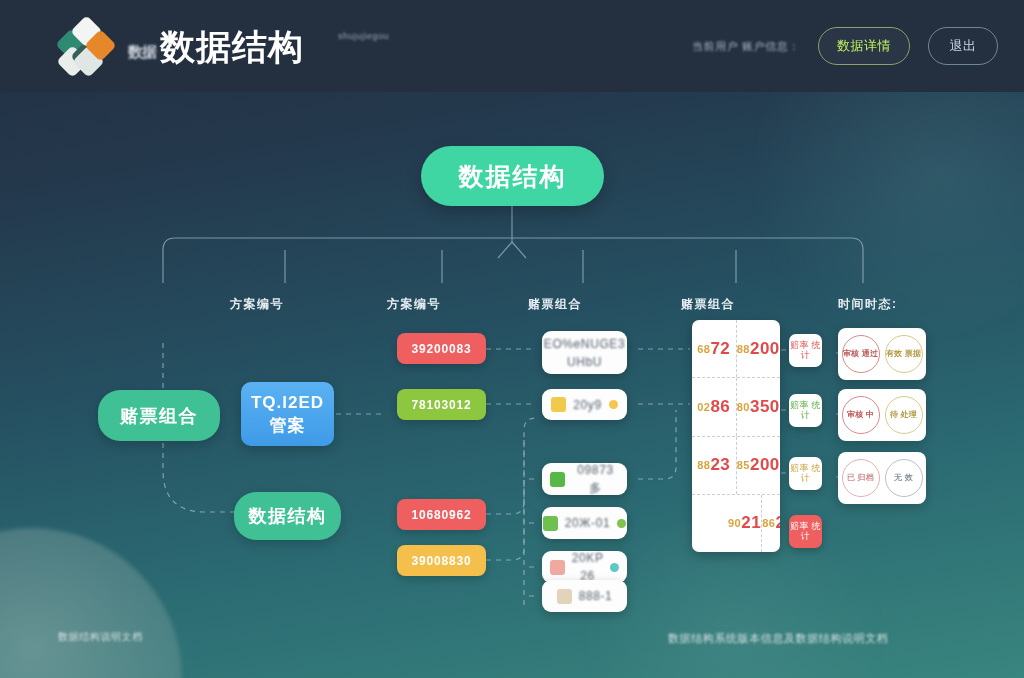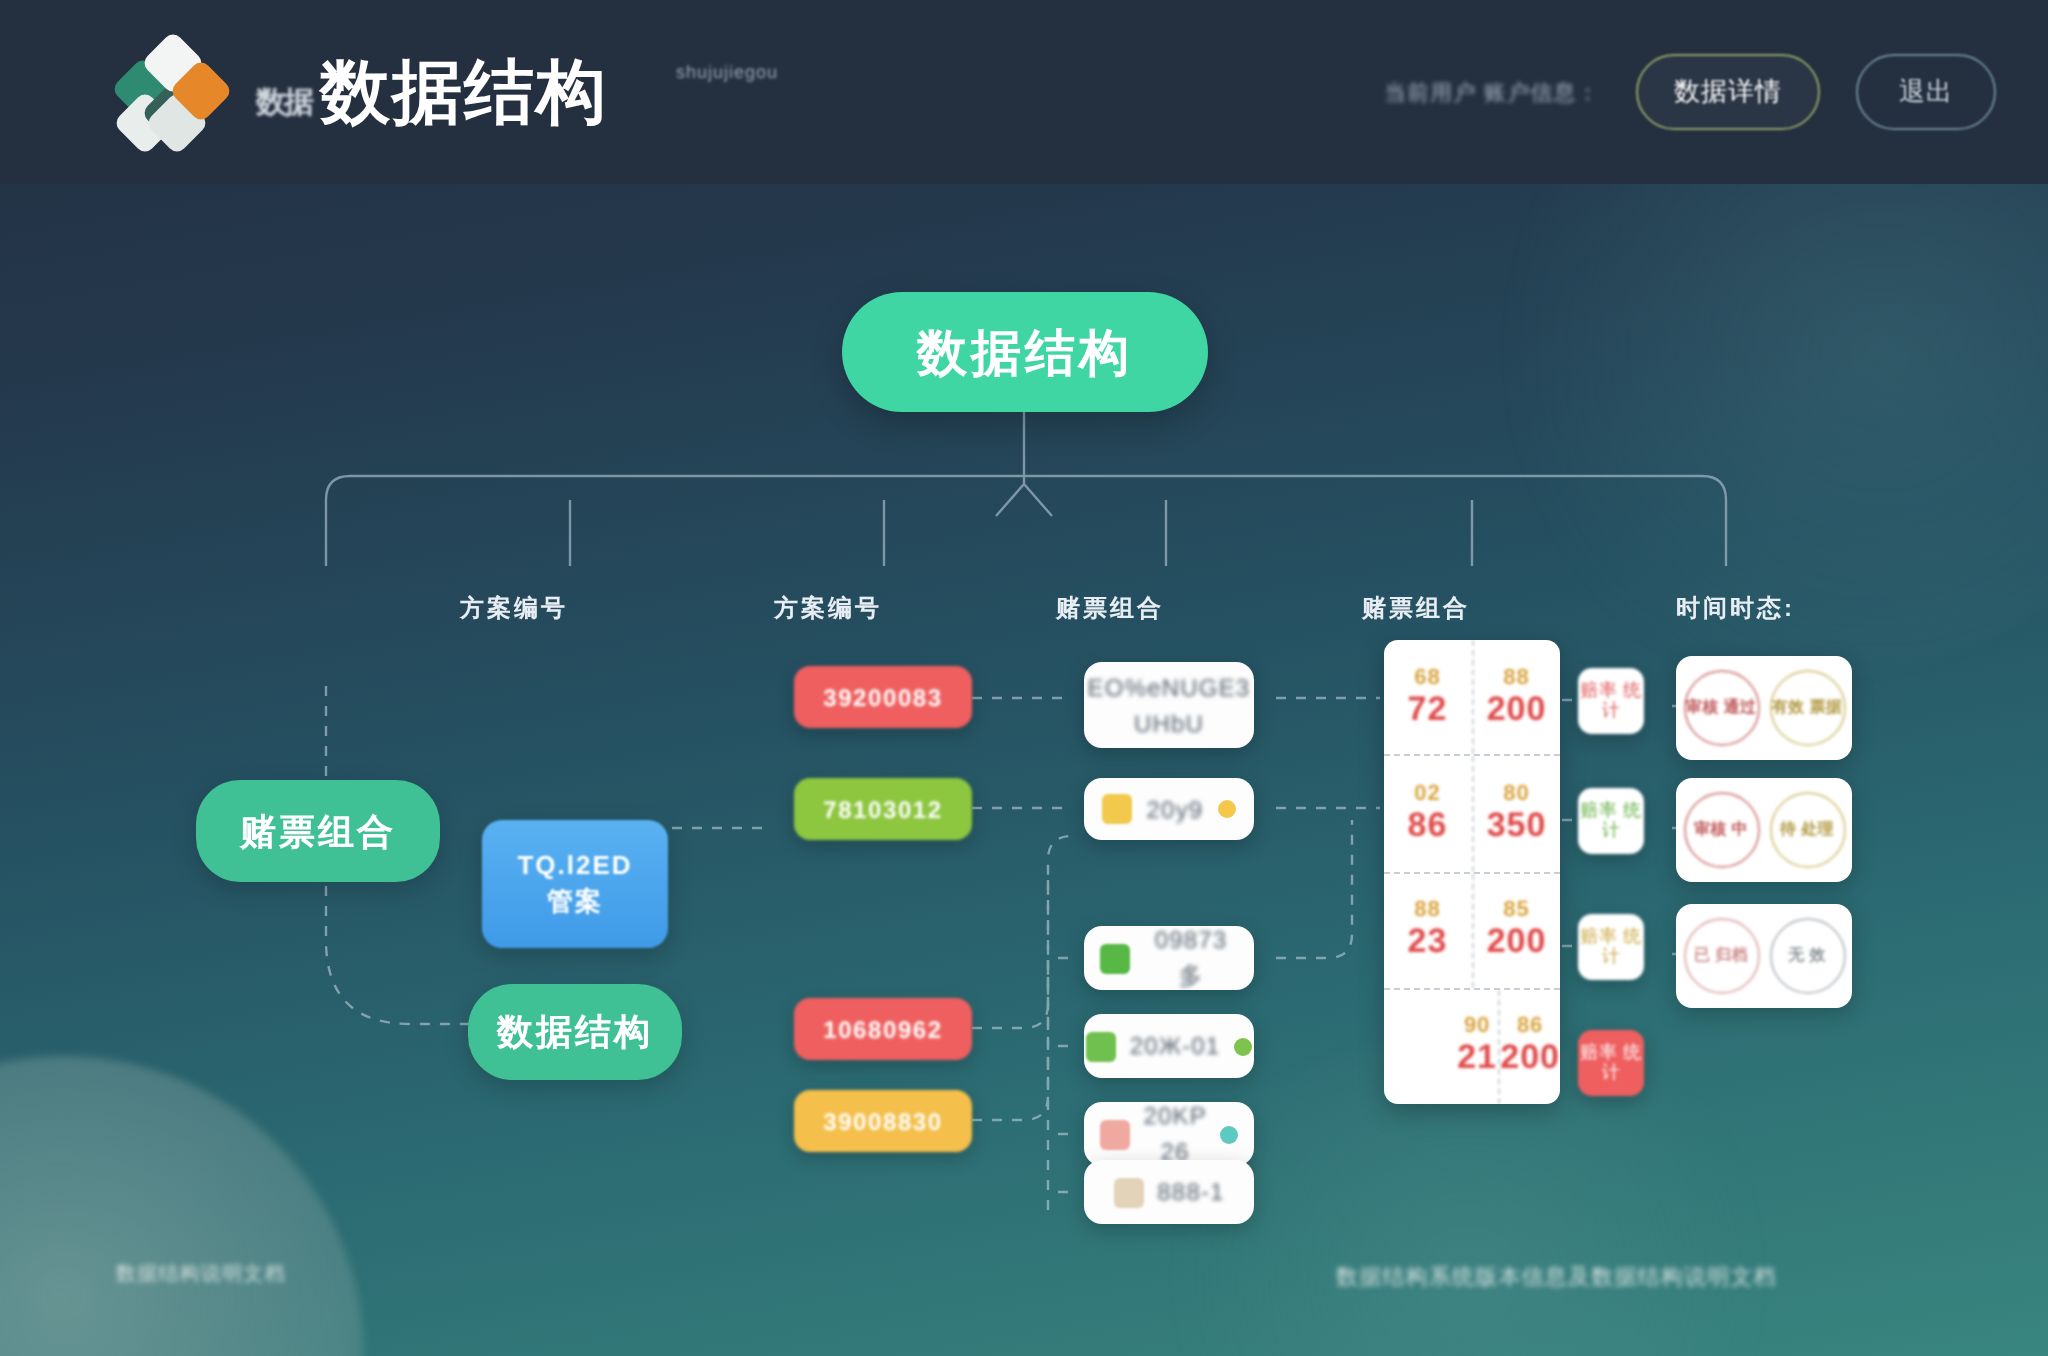--- a/index.html
+++ b/index.html
@@ -87,21 +87,21 @@
   .hr-note {
     font-size: 11px; color: #aab4c2; letter-spacing: .6px;
     filter: blur(1.1px); white-space: nowrap;
   }
   .pill-btn {
     height: 38px; min-width: 86px; padding: 0 18px;
     border-radius: 20px; display: flex; align-items: center; justify-content: center;
     font-size: 13px; letter-spacing: .5px; cursor: pointer;
     filter: blur(.6px);
   }
-  .pill-primary { border: 1.4px solid #8fa06a; color: #ffffff; background: rgba(255,255,255,.03); }
+  .pill-primary { border: 1.4px solid #8fa06a; color: #bef264; background: rgba(255,255,255,.03); }
   .pill-ghost   { border: 1.4px solid #6f8898; color: #cfd8e1; background: transparent; min-width: 70px;}
 
   
   #canvas { position: absolute; inset: 0; z-index: 5; }
   #links { position: absolute; inset: 0; width: 1024px; height: 678px; z-index: 4; pointer-events: none; }
 
   .node {
     position: absolute; z-index: 6;
     display: flex; align-items: center; justify-content: center;
     text-align: center;
@@ -122,23 +122,23 @@
 
   .green-pill {
     background: #3fc095; border-radius: 22px;
     color: #ffffff; font-size: 18px; font-weight: 700; letter-spacing: 1.5px;
     box-shadow: 0 4px 12px rgba(0,0,0,.18);
   }
 
   .blue-card {
     background: linear-gradient(180deg,#5ab2f2,#3f9ae8);
     border-radius: 10px; color: #ffffff;
-    font-size: 13px; font-weight: 700; letter-spacing: 1px;
+    font-size: 17px; font-weight: 700; letter-spacing: 1px;
     flex-direction: column; gap: 2px; line-height: 1.25;
-    box-shadow: 0 4px 12px rgba(0,0,0,.2); filter: blur(.5px); margin-top: 28px;
+    box-shadow: 0 4px 12px rgba(0,0,0,.2); filter: blur(.5px);
   }
 
   .tag {
     border-radius: 8px; color: #ffffff;
     font-size: 12px; font-weight: 700; letter-spacing: .8px;
     filter: blur(.75px);
     box-shadow: 0 3px 9px rgba(0,0,0,.2);
   }
   .tag-red    { background: #ef5f5f; }
   .tag-green  { background: #8dc63f; }
@@ -172,21 +172,21 @@
     box-shadow: 0 4px 12px rgba(0,0,0,.25);
     display: flex; flex-direction: column;
     overflow: hidden;
   }
   .ng-row {
     flex: 1; display: flex;
     border-bottom: 1px dashed #c9ced4;
   }
   .ng-row:last-child { border-bottom: none; padding-left: 36px; }
   .ng-cell {
-    flex: 1; display: flex; flex-direction: column;
+    flex: 1; display: flex; 
     align-items: center; justify-content: center;
     border-right: 1px dashed #c9ced4;
     filter: blur(.7px);
   }
   .ng-cell:last-child { border-right: none; }
   .ng-top { font-size: 11px; font-weight: 700; color: #d9a33c; letter-spacing: .5px; }
   .ng-bot { font-size: 17px; font-weight: 700; color: #e04a4a; letter-spacing: .5px; }
 
   
   .sq-tag {

